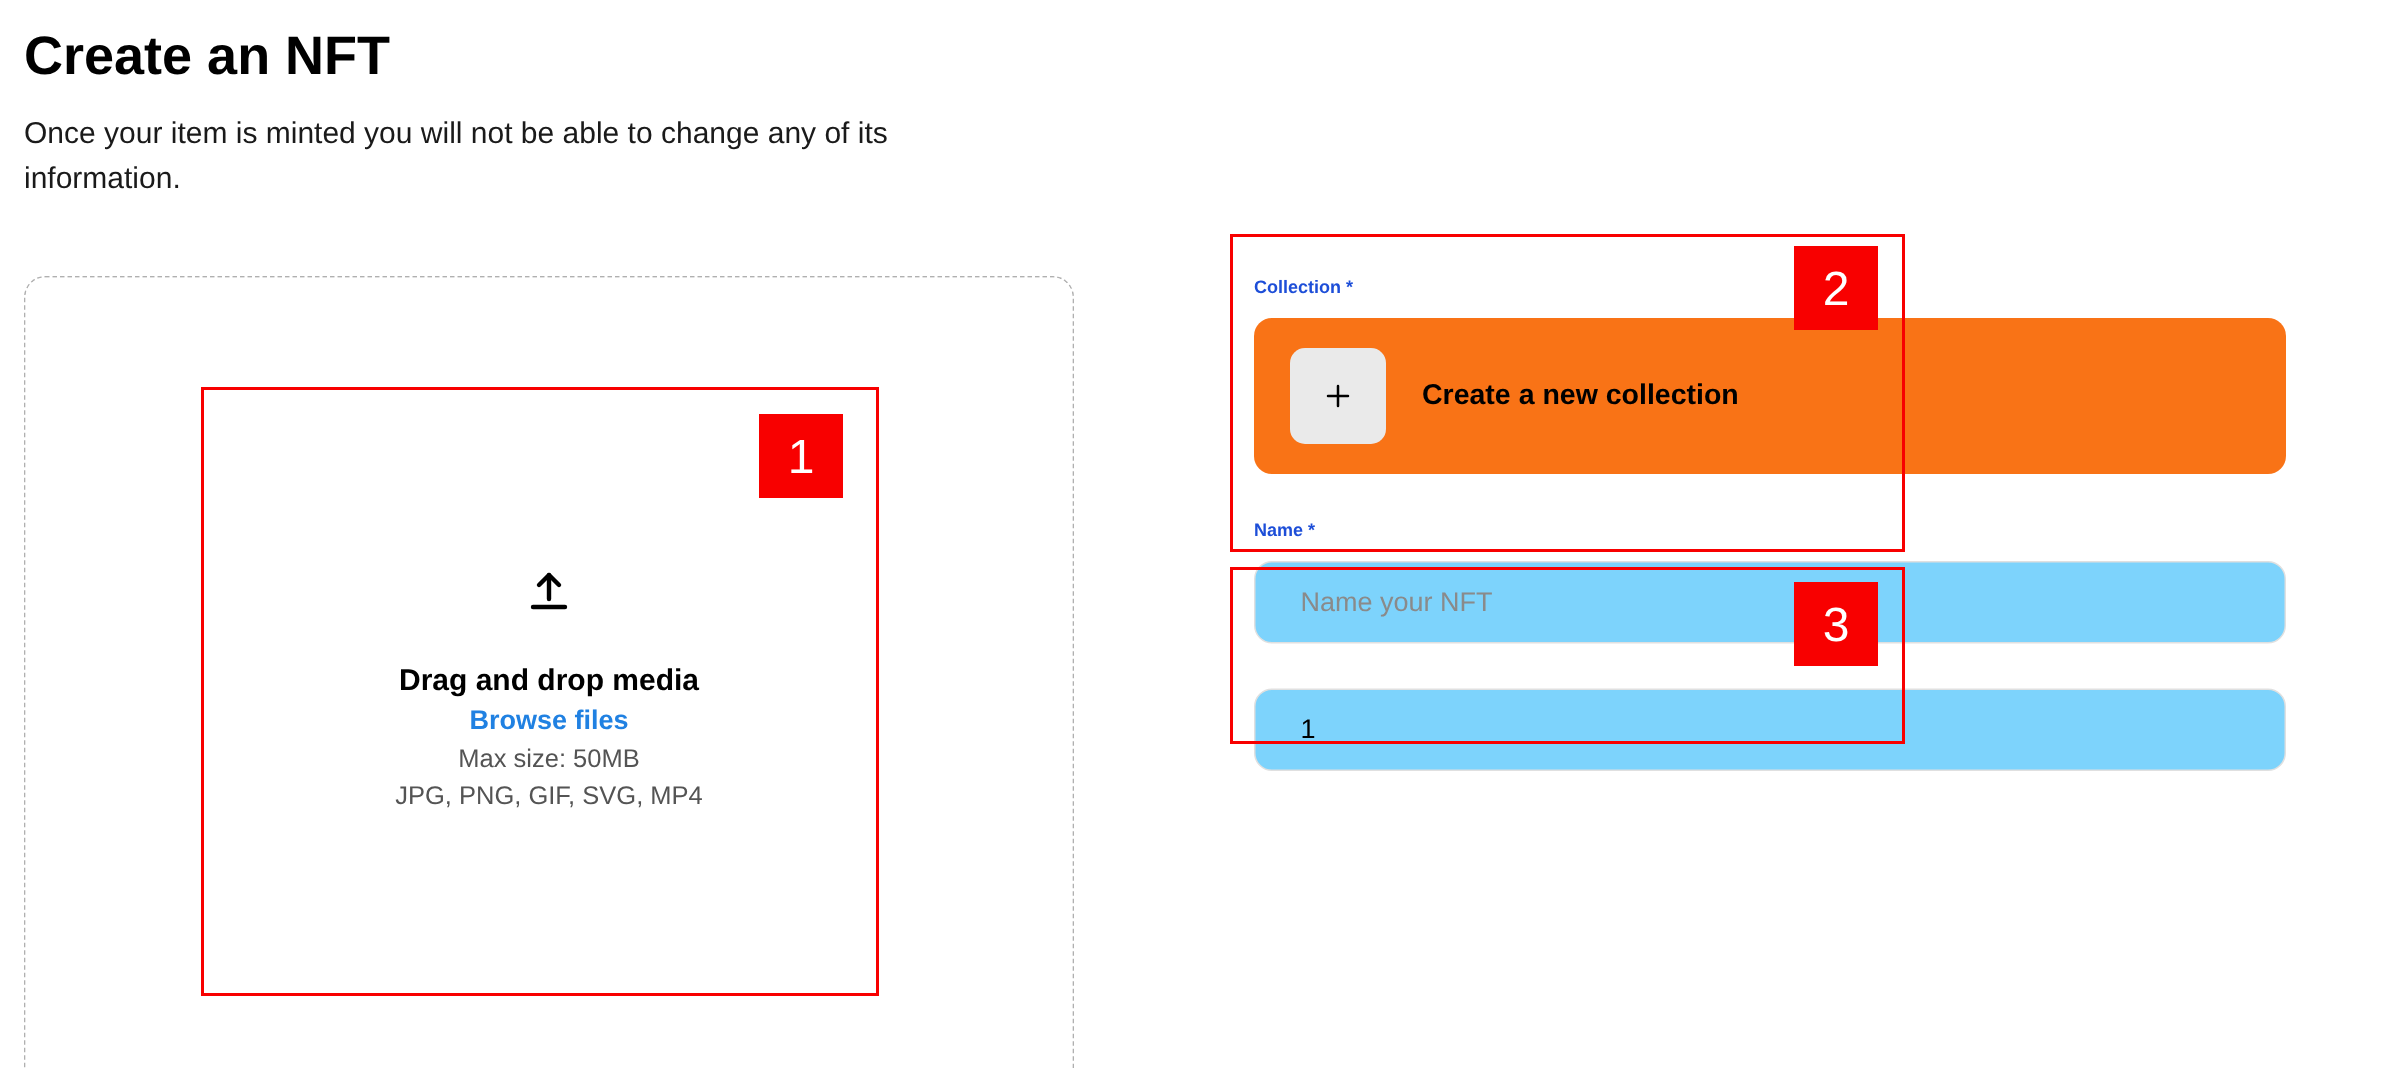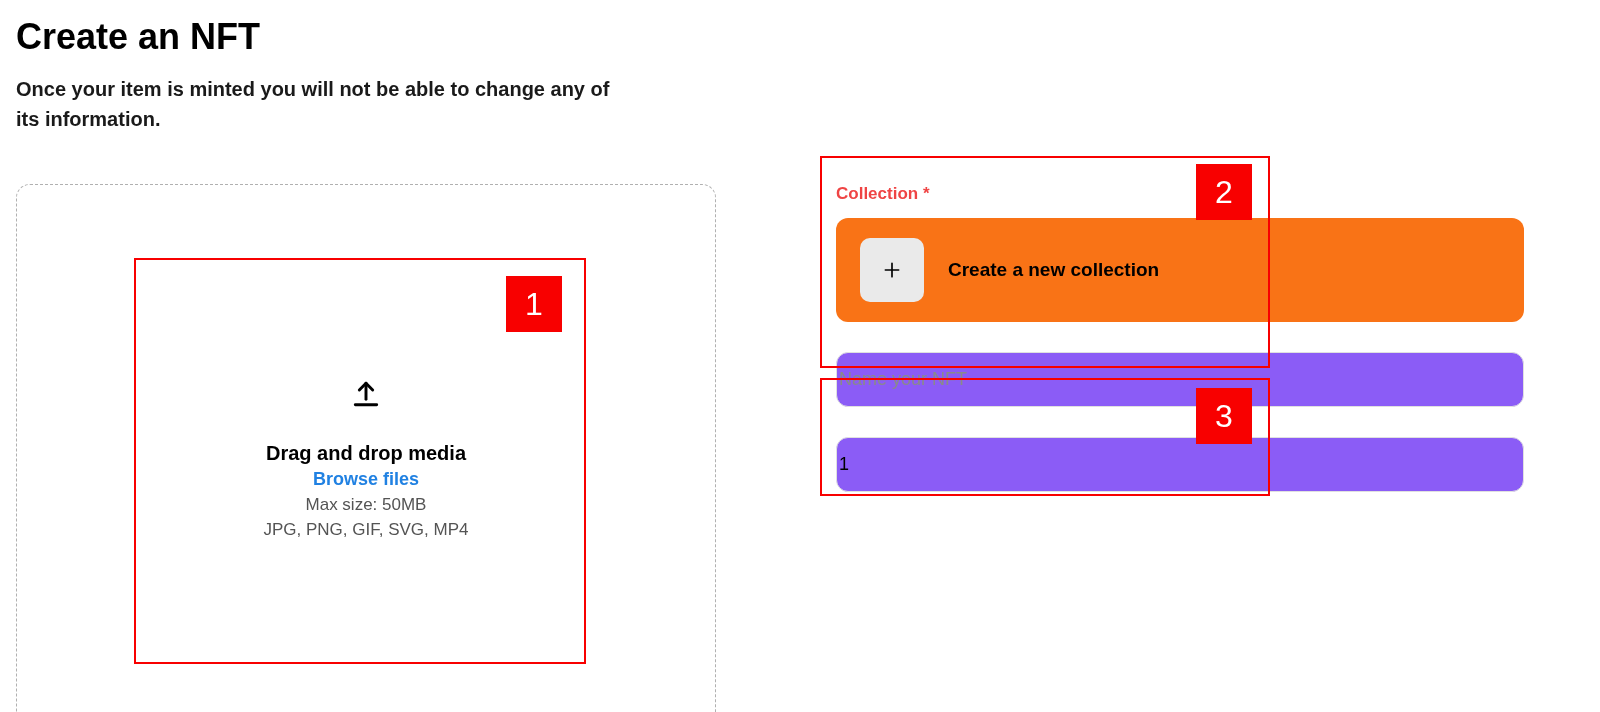--- a/index.html
+++ b/index.html
@@ -24,21 +24,20 @@
       font-weight: 700;
       margin-bottom: 16px;
       color: #000;
     }
     .page-subtitle {
       font-size: 20px;
       color: #1a1a1a;
       line-height: 1.5;
       max-width: 600px;
       margin-bottom: 50px;
-      font-weight: bold;
     }
     .content {
       display: flex;
       gap: 120px;
     }
     .left-col {
       flex: 0 0 700px;
     }
     .right-col {
       flex: 1;
@@ -72,23 +71,23 @@
     }
     .dz-sub {
       font-size: 17px;
       color: #545454;
       margin-top: 5px;
     }
     .field-group {
       margin-bottom: 30px;
     }
     .field-label {
-      font-size: 17px;
-      font-weight: 700;
-      color: #ef4444;
+      font-size: 12px;
+      font-weight: 700;
+      color: #1d4ed8;
       margin-bottom: 14px;
       display: block;
     }
     .collection-box {
       background: #f97316;
       border-radius: 12px;
       padding: 20px 24px;
       display: flex;
       align-items: center;
       gap: 24px;
@@ -112,27 +111,27 @@
       font-size: 15px;
       color: #545454;
       margin-top: 14px;
     }
     .help-link {
       color: #2081e2;
       cursor: pointer;
     }
     .text-input {
       width: 100%;
-      padding: 16px 2px;
+      padding: 16px 30px;
       font-size: 18px;
       border: 1px solid #e0e0e0;
       border-radius: 12px;
       outline: none;
       color: #000;
-      background: #8b5cf6;
+      background: #7dd3fc;
     }
     .text-input::placeholder {
       color: #8a8a8a;
     }
     .marker {
       position: absolute;
       background: #f80000;
       color: #fff;
       width: 56px;
       height: 56px;
@@ -182,20 +181,21 @@
           <div class="plus-square">
             <svg width="20" height="20" viewBox="0 0 24 24" fill="none" stroke="#000" stroke-width="2" stroke-linecap="round">
               <path d="M12 4v16M4 12h16"></path>
             </svg>
           </div>
           <span class="collection-text">Create a new collection</span>
         </div>
       </div>
 
       <div class="field-group">
+        <span class="field-label">Name *</span>
         <input type="text" class="text-input" placeholder="Name your NFT" style="">
       </div>
 
       <div class="field-group">
         <input type="text" class="text-input" value="1" style="">
       </div>
 
     </div>
   </div>
 </div>

